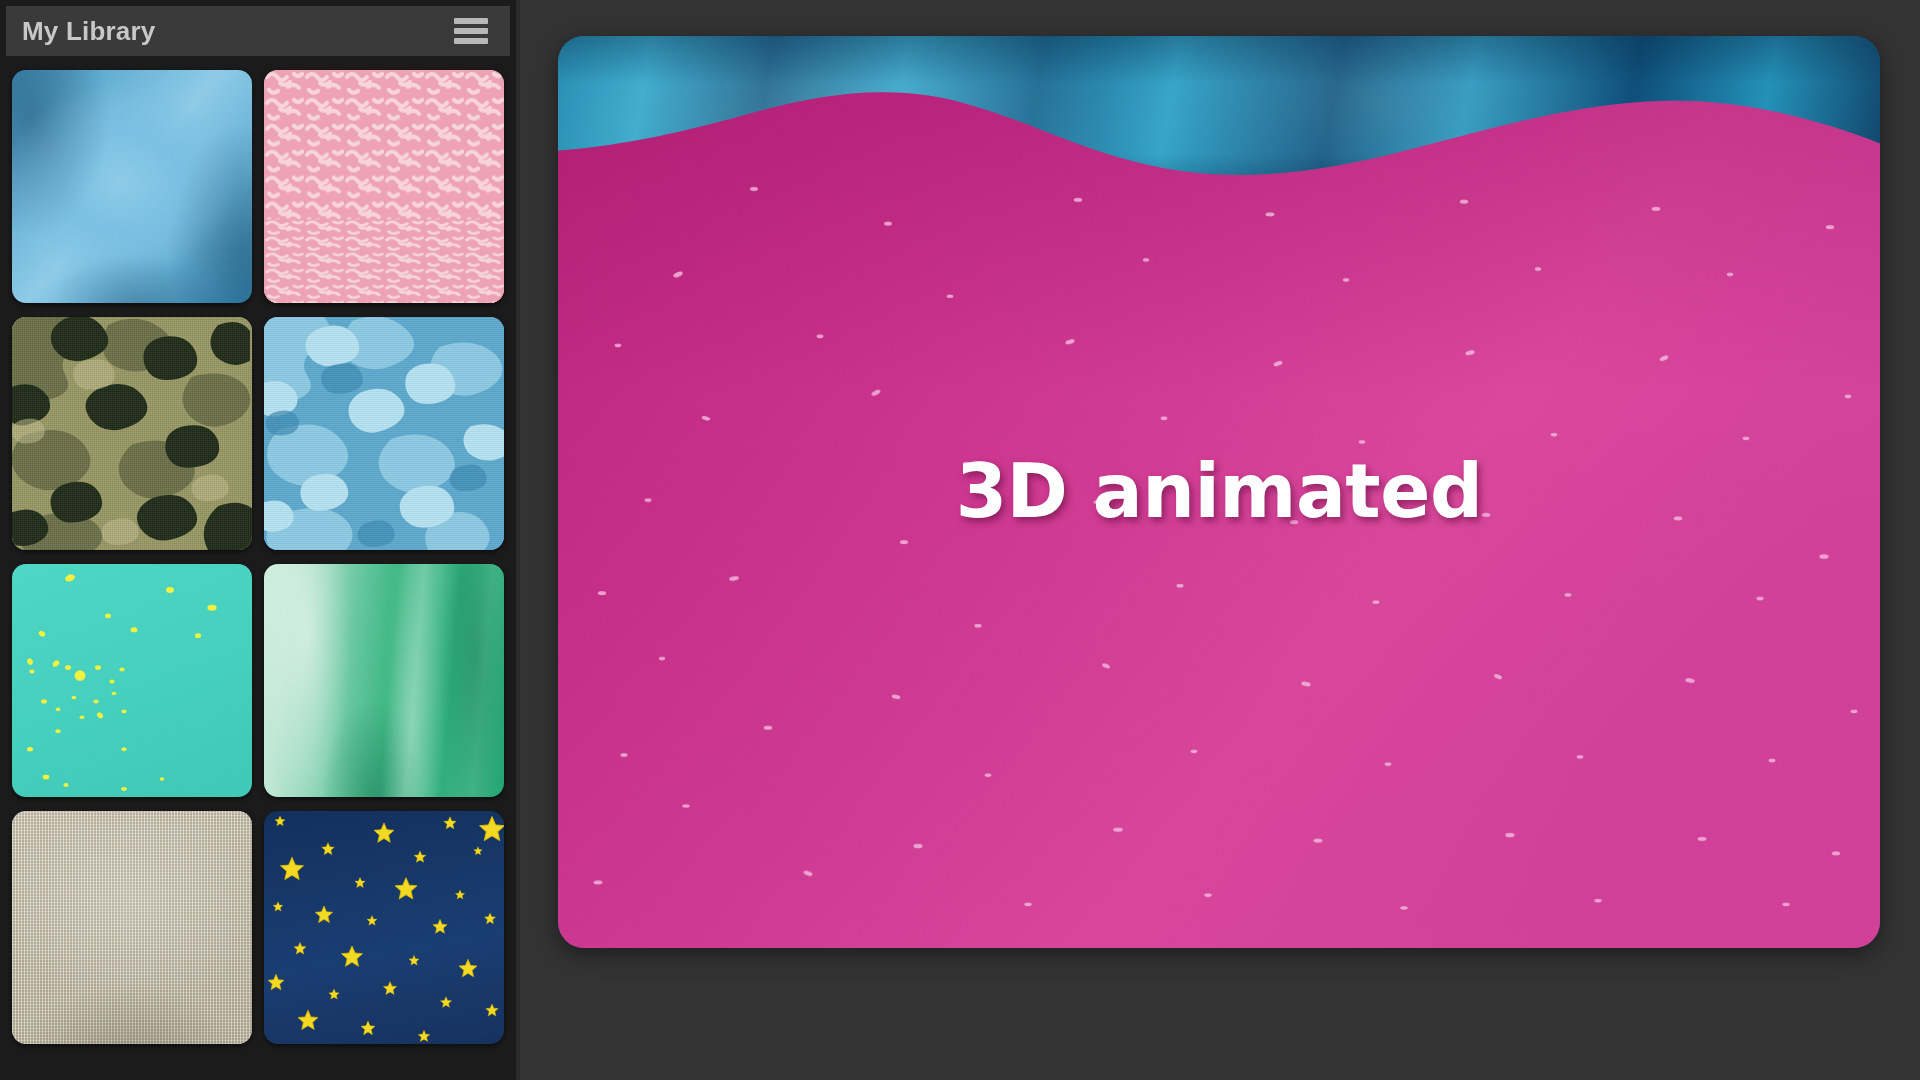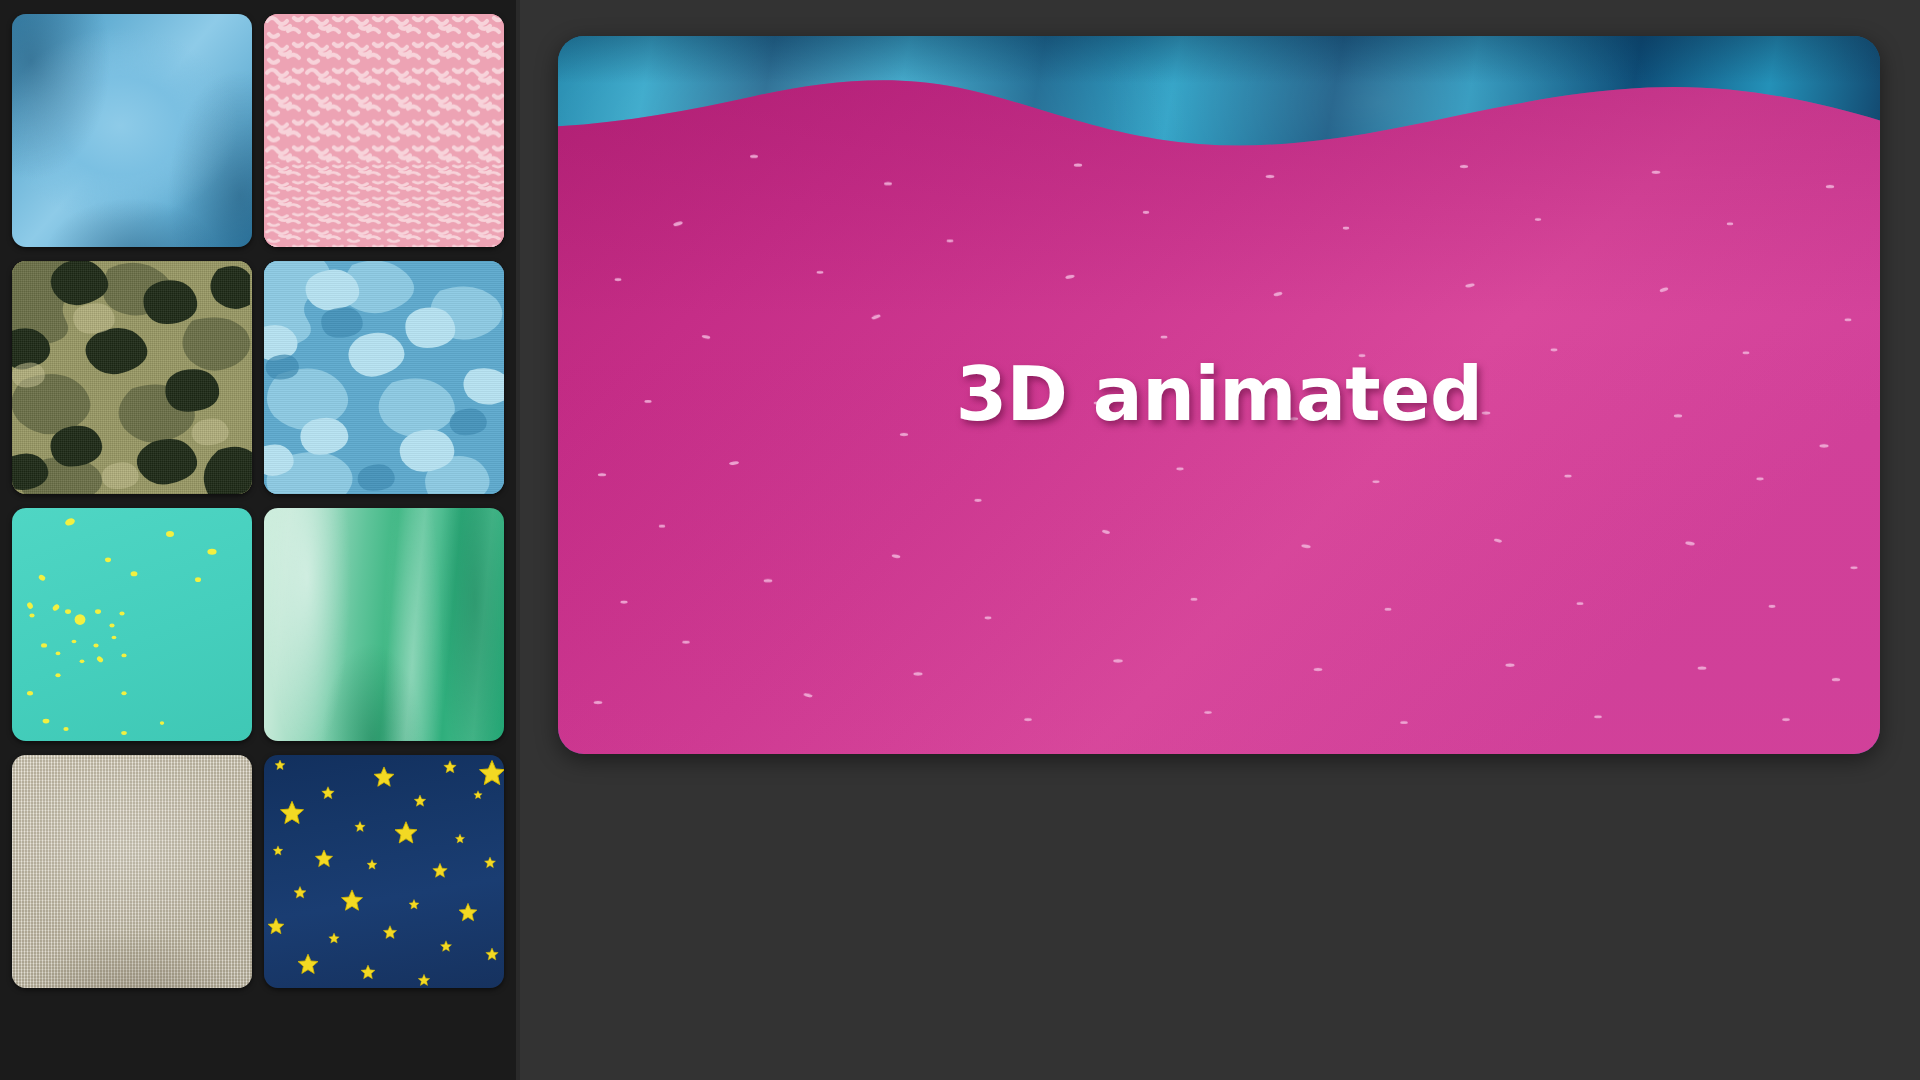--- a/index.html
+++ b/index.html
@@ -204,21 +204,21 @@
     display: flex;
     align-items: center;
     justify-content: center;
   }
 
   .preview-stage {
     position: absolute;
     left: 38px;
     top: 36px;
     width: 1322px;
-    height: 718px;
+    height: 912px;
     border-radius: 26px;
     overflow: hidden;
     box-shadow: 0 6px 22px rgba(0,0,0,0.45);
     background: #14598a;
   }
 
   
   .curtain-top {
     position: absolute;
     left: 0; top: 0;
@@ -291,20 +291,28 @@
   }
   .preview-caption .cap-line { display: block; }
 </style>
 </head>
 <body>
 
 <div id="app">
 
   <aside class="sidebar">
 
+    <div class="sidebar-header">
+      <div class="sidebar-title">My Library</div>
+      <div class="hamburger-icon" role="button" aria-label="menu">
+        <span></span>
+        <span></span>
+        <span></span>
+      </div>
+    </div>
 
     <div class="library-scroll">
       <div class="thumb-grid">
 
         <div class="thumb">
           <div class="tex tex-blue-silk"></div>
         </div>
 
         <div class="thumb">
           <div class="tex tex-pink-squiggle">

